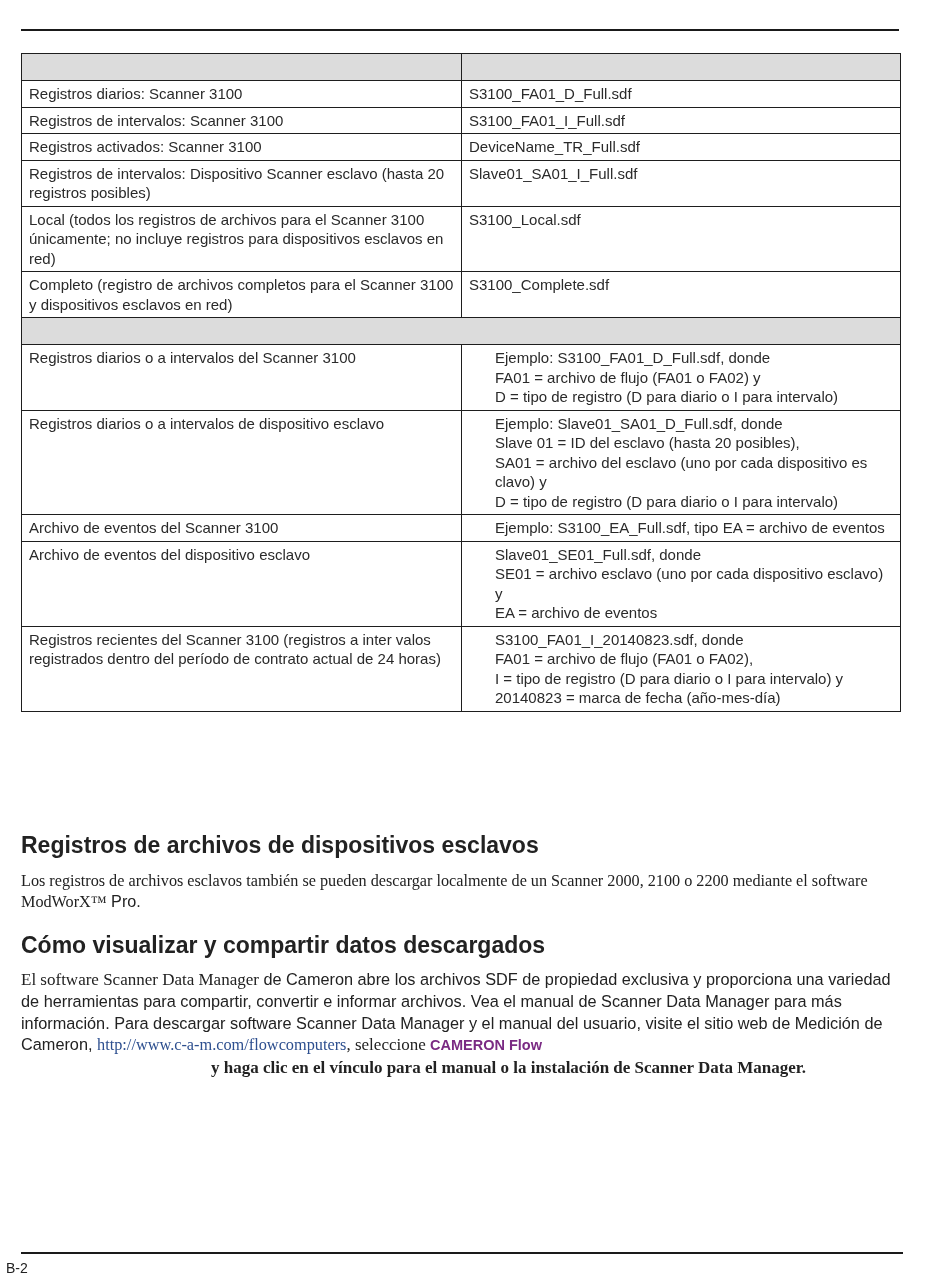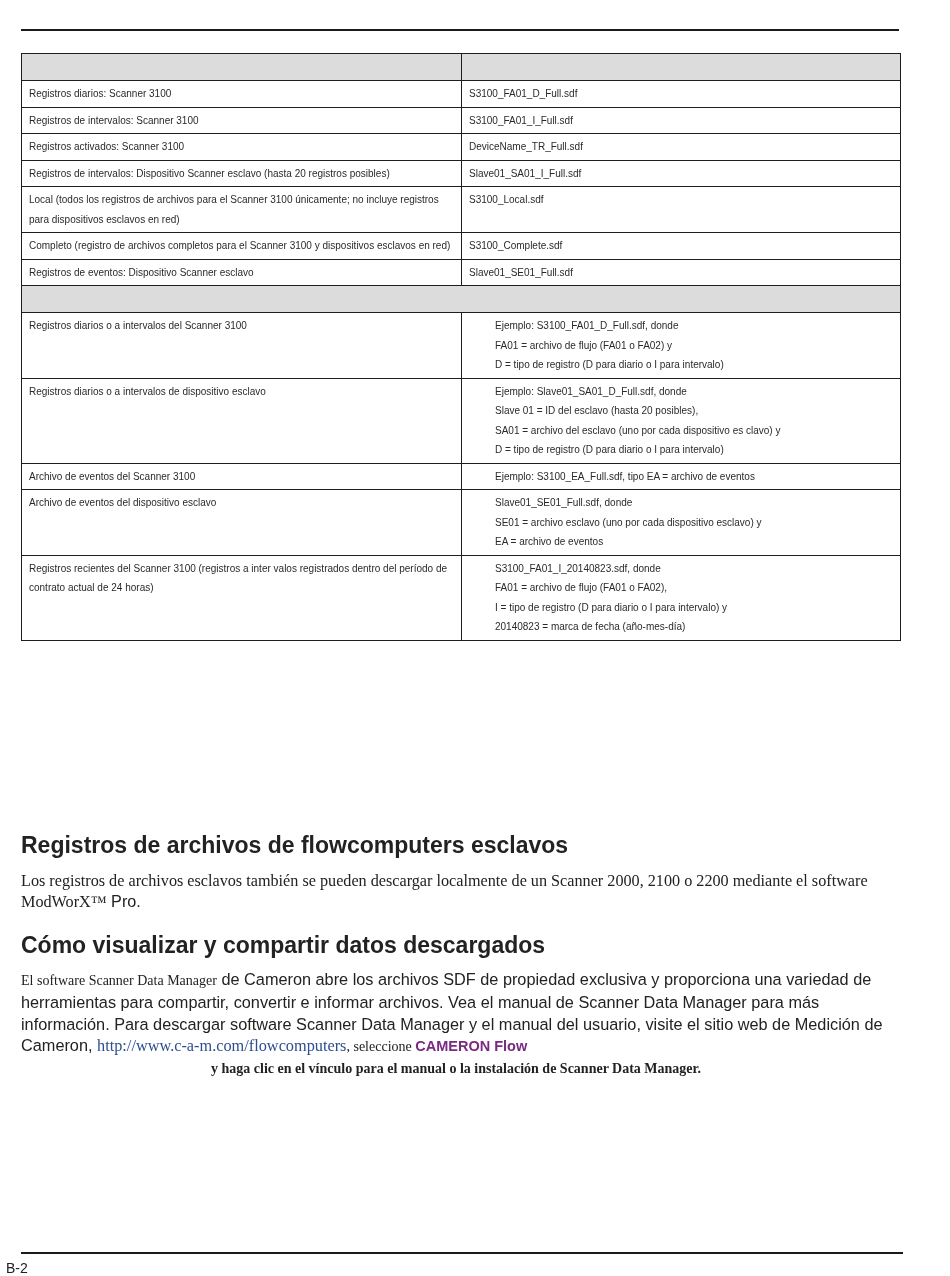--- a/index.html
+++ b/index.html
@@ -24,21 +24,21 @@
       background: #1a1a1a;
     }
     .file-table {
       position: absolute;
       left: 21px;
       top: 53px;
       width: 879px;
       border-collapse: collapse;
       table-layout: fixed;
       font-family: "Liberation Sans", sans-serif;
-      font-size: 10px;
+      font-size: 15px;
       line-height: 19.5px;
       color: #2a2a2a;
     }
     .file-table col.c1 { width: 440px; }
     .file-table col.c2 { width: 439px; }
     .file-table td {
       border: 1.3px solid #1e1e1e;
       vertical-align: top;
       padding: 3px 7px 3px 7px;
     }
@@ -78,21 +78,21 @@
       left: 21px;
       width: 885px;
       font-family: "Liberation Sans", sans-serif;
       font-size: 16.3px;
       line-height: 21.8px;
       color: #222222;
       margin: 0;
     }
     .mixed-para .serif {
       font-family: "Liberation Serif", serif;
-      font-size: 14px;
+      font-size: 17px;
     }
     .mixed-para .link {
       font-family: "Liberation Serif", serif;
       color: #2d4f8f;
       text-decoration: none;
     }
     .mixed-para .brand {
       font-family: "Liberation Sans", sans-serif;
       font-weight: bold;
       font-size: 14.5px;
@@ -153,24 +153,20 @@
       <td>Slave01_SA01_I_Full.sdf</td>
     </tr>
     <tr>
       <td>Local (todos los registros de archivos para el Scanner 3100 únicamente; no incluye registros para dispositivos esclavos en red)</td>
       <td>S3100_Local.sdf</td>
     </tr>
     <tr>
       <td>Completo (registro de archivos completos para el Scanner 3100 y dispositivos esclavos en red)</td>
       <td>S3100_Complete.sdf</td>
     </tr>
-    <tr>
-      <td>Registros de eventos: Dispositivo Scanner esclavo</td>
-      <td>Slave01_SE01_Full.sdf</td>
-    </tr>
     <tr class="section-header">
       <td colspan="2"></td>
     </tr>
     <tr>
       <td>Registros diarios o a intervalos del Scanner 3100</td>
       <td>
         <span class="line">Ejemplo: S3100_FA01_D_Full.sdf, donde</span>
         <span class="line">FA01 = archivo de flujo (FA01 o FA02) y</span>
         <span class="line">D = tipo de registro (D para diario o I para intervalo)</span>
       </td>
@@ -203,20 +199,20 @@
       <td>
         <span class="line">S3100_FA01_I_20140823.sdf, donde</span>
         <span class="line">FA01 = archivo de flujo (FA01 o FA02),</span>
         <span class="line">I = tipo de registro (D para diario o I para intervalo) y</span>
         <span class="line">20140823 = marca de fecha (año-mes-día)</span>
       </td>
     </tr>
   </tbody>
 </table>
 
-<h2 class="heading" style="top:832px;">Registros de archivos de flowcomputers esclavos</h2>
+<h2 class="heading" style="top:832px;">Registros de archivos de dispositivos esclavos</h2>
 <p class="serif-para" style="top:871px;"><span>Los registros de archivos esclavos también se pueden descargar localmente de un Scanner 2000, 2100 o 2200 mediante el software ModWorX™</span><span class="sans-inline"> Pro.</span></p>
 
 <h2 class="heading" style="top:932px;">Cómo visualizar y compartir datos descargados</h2>
 <p class="mixed-para" style="top:969px;"><span class="serif">El software Scanner Data Manager</span><span>  de Cameron abre los archivos SDF de propiedad exclusiva y proporciona una variedad de herramientas para compartir, convertir e informar archivos. Vea el manual de Scanner Data Manager para más información. Para descargar software Scanner Data Manager y el manual del usuario, visite el sitio web de Medición de Cameron, </span><a class="link">http://www.c-a-m.com/flowcomputers</a><span class="serif">, seleccione </span><span class="brand">CAMERON Flow</span><span class="serif indent-line">y haga clic en el vínculo para el manual o la instalación de Scanner Data Manager.</span></p>
 
 <div class="bottom-rule"></div>
 <div class="page-number">B-2</div>
 
 </body></html>

